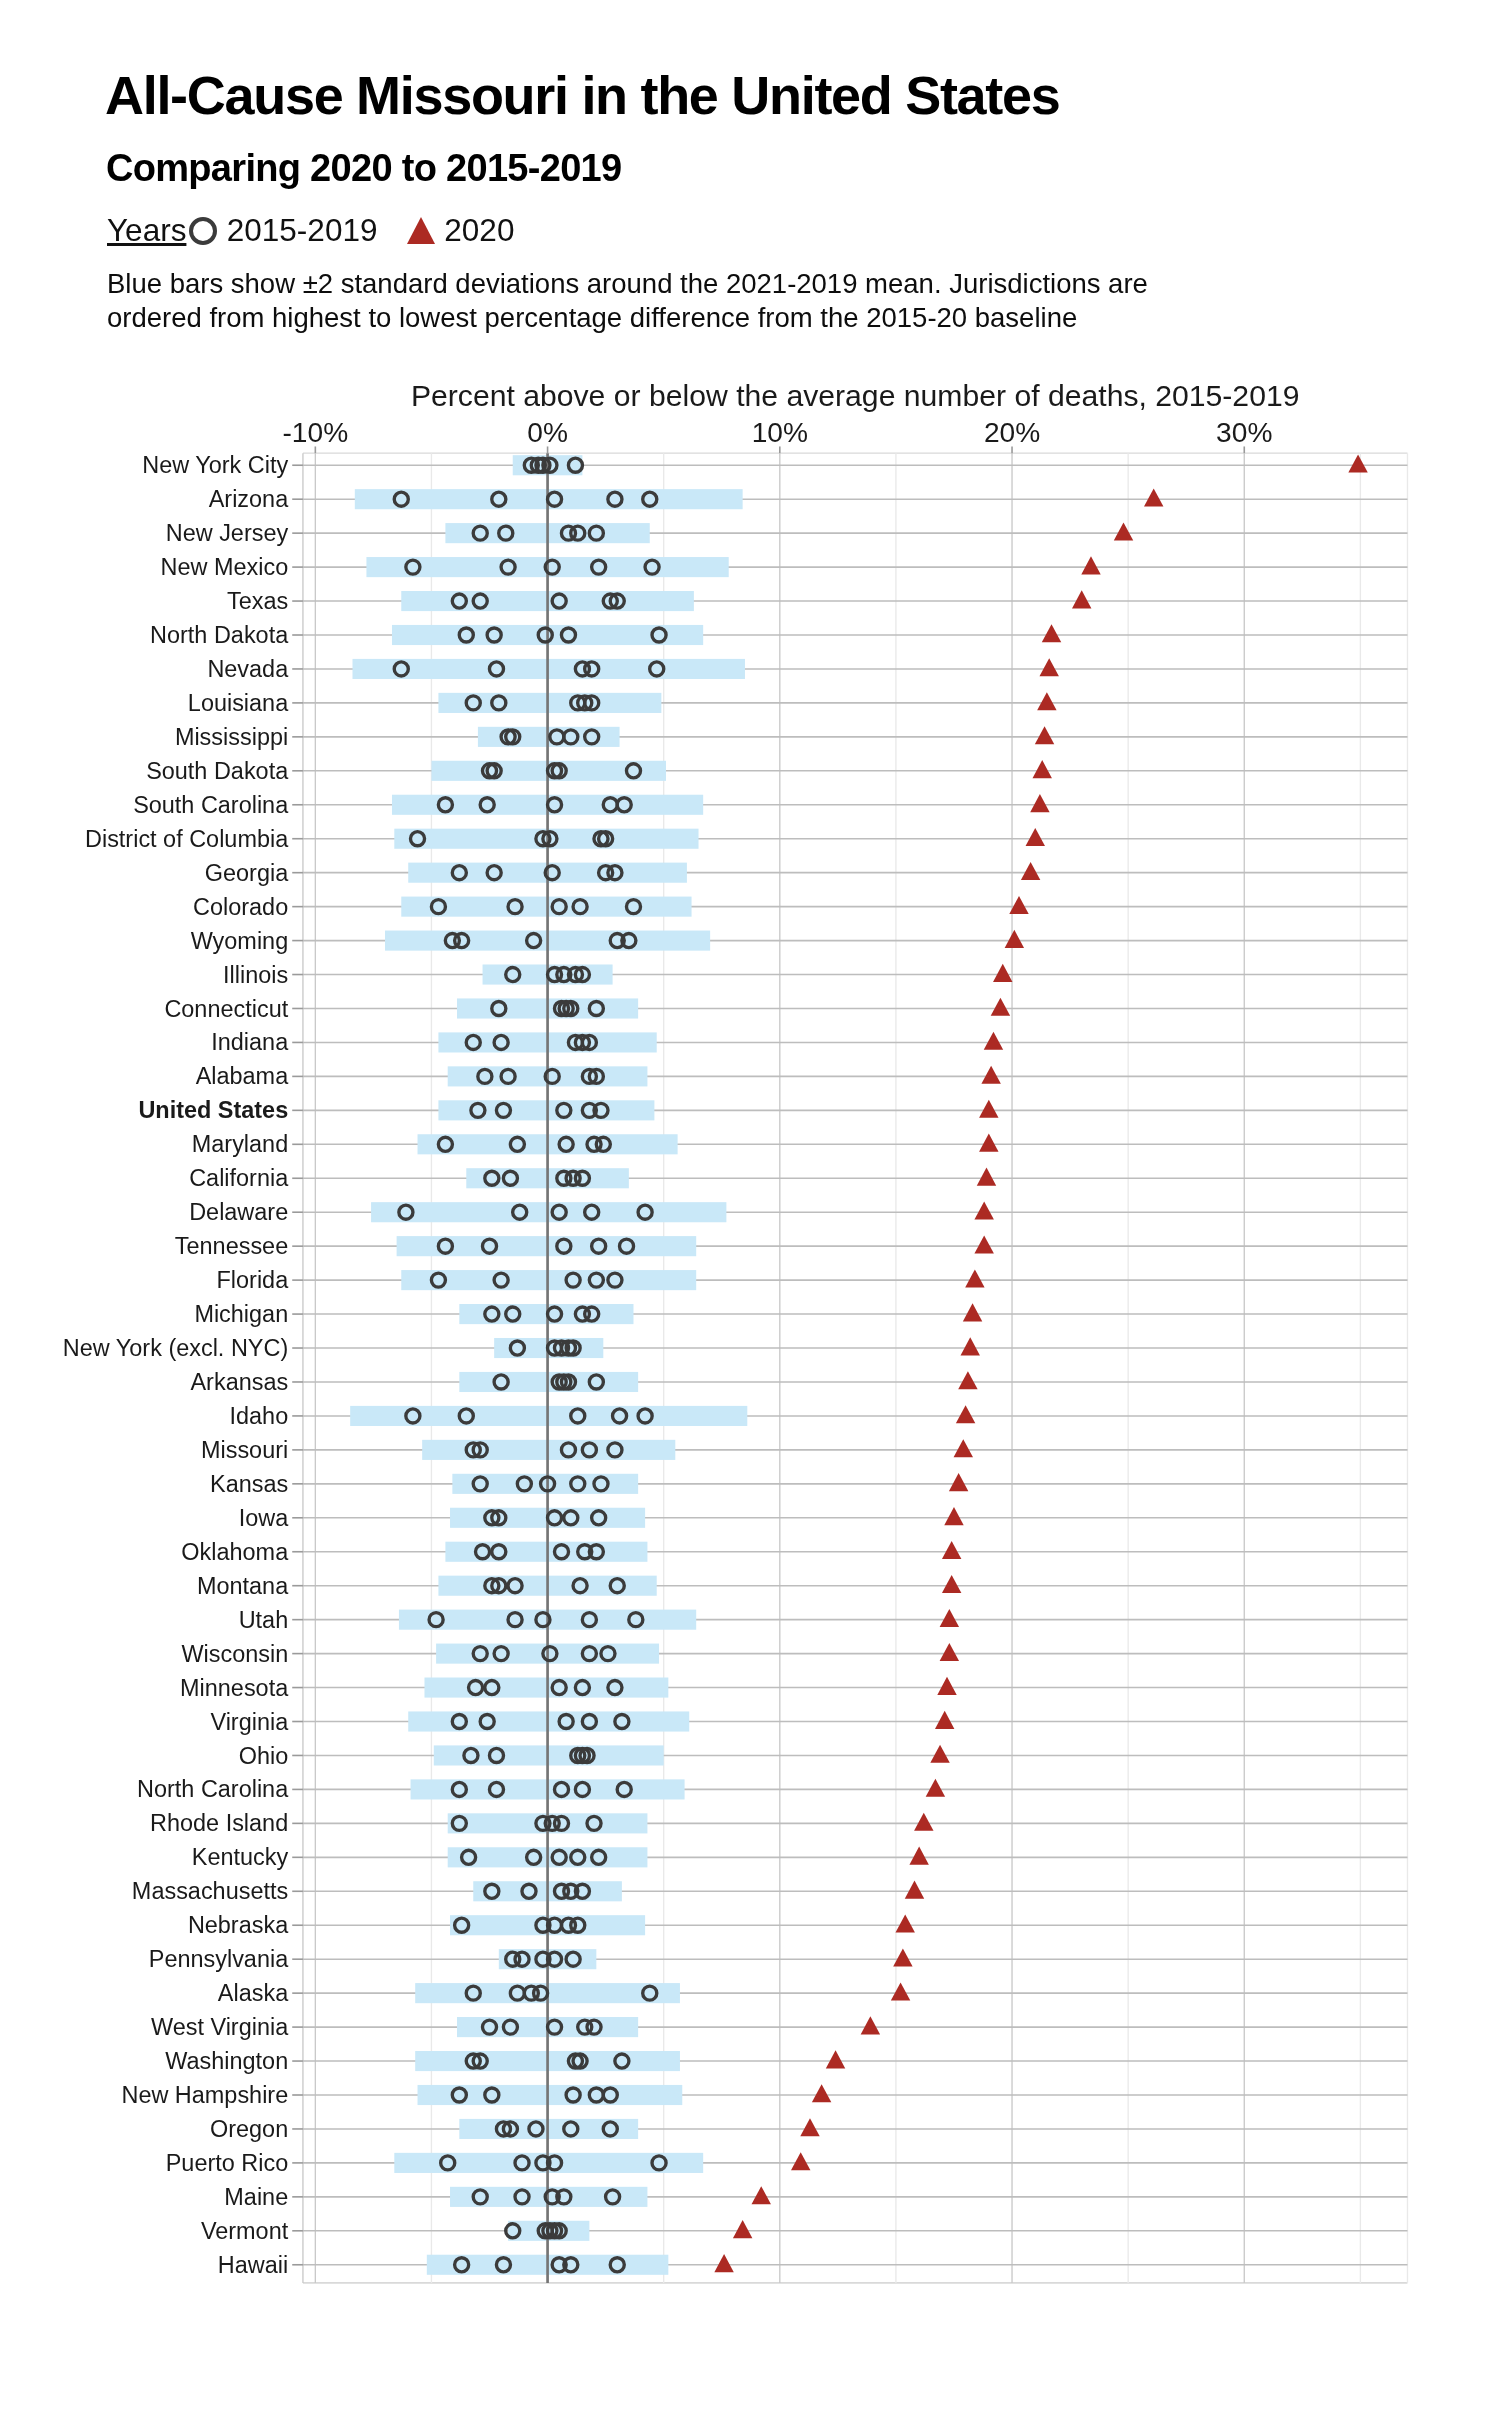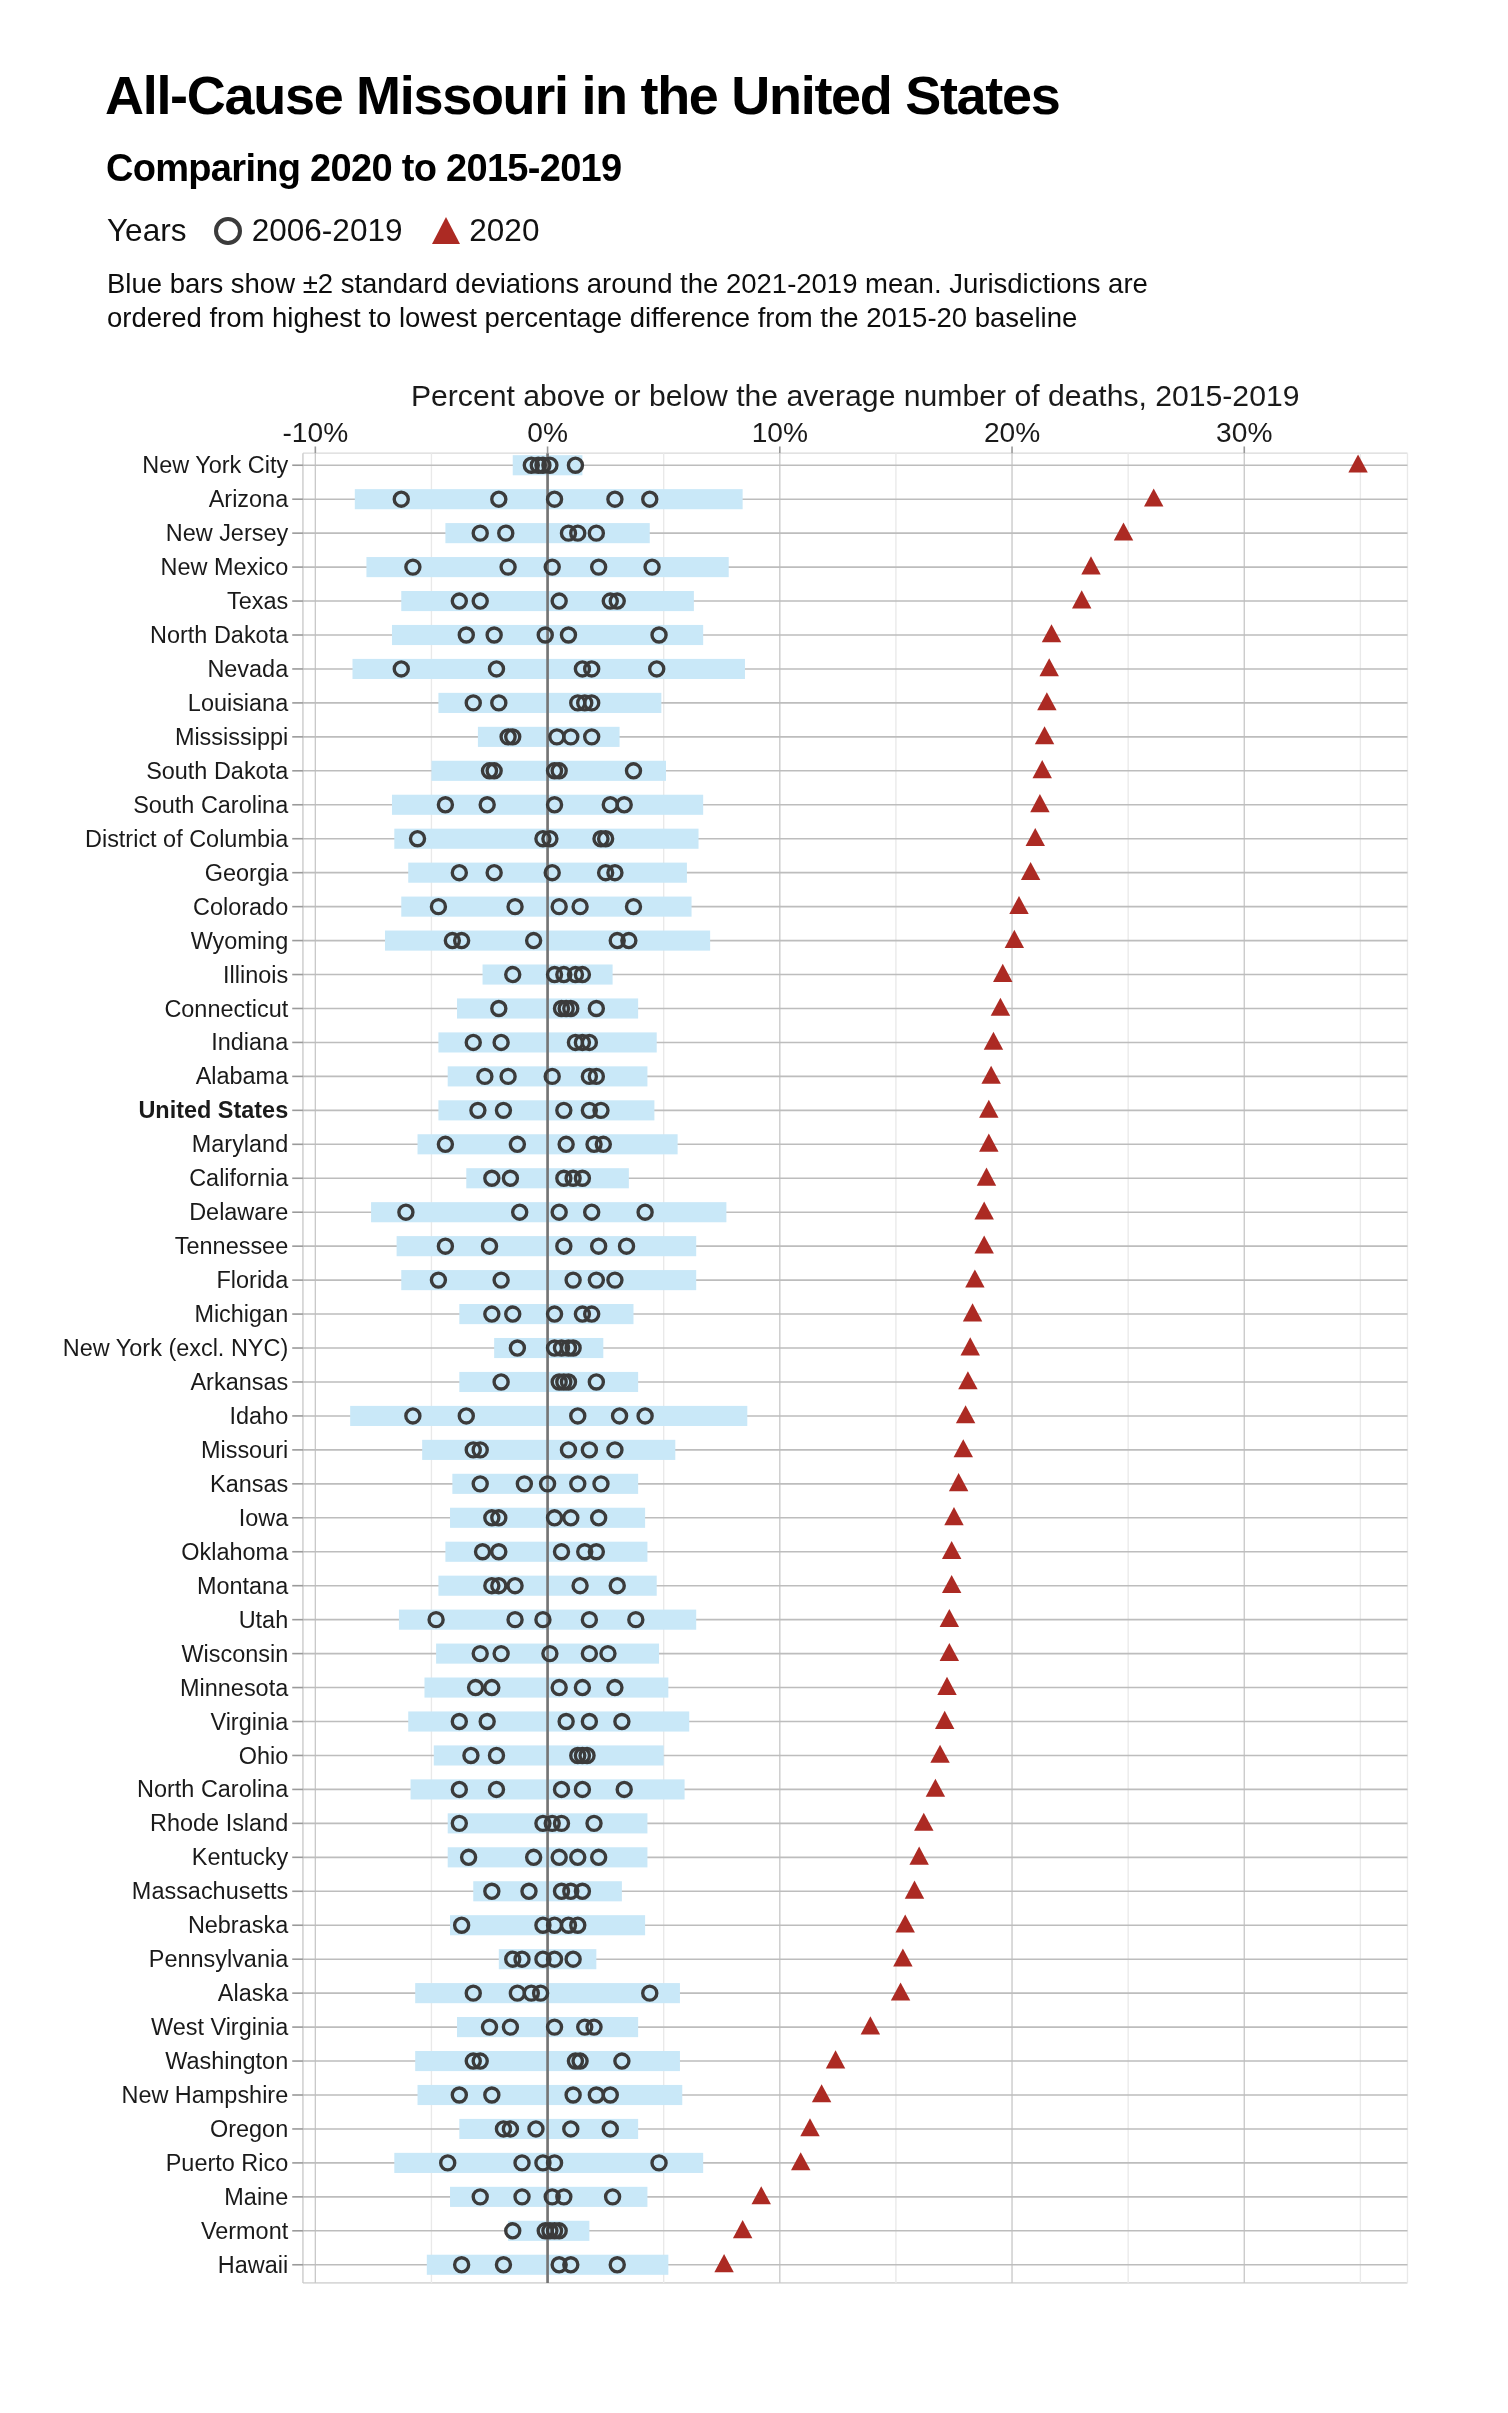--- a/index.html
+++ b/index.html
@@ -4,21 +4,21 @@
 <style>
   html,body{margin:0;padding:0;background:#ffffff;}
   body{
     width:1508px;height:2413px;position:relative;overflow:hidden;
     font-family:"Liberation Sans","DejaVu Sans",sans-serif;color:#111;
   }
   .abs{position:absolute;}
   #title{left:105px;top:64px;font-size:54px;font-weight:700;letter-spacing:-1.3px;color:#000;}
   #subtitle{left:106px;top:147px;font-size:38px;font-weight:700;letter-spacing:-0.7px;color:#000;}
   #legend{left:107px;top:212px;display:flex;align-items:center;font-size:31.5px;color:#111;}
-  #legend .lg-label{margin-right:28px;}
+  #legend .lg-label{margin-right:3px;text-decoration:underline;}
   .lg-circle{
     width:20px;height:20px;border:4.7px solid #3b3b3b;border-radius:50%;
     margin-right:9.4px;flex:0 0 auto;
   }
   .lg-tri{
     width:0;height:0;border-left:14.7px solid transparent;border-right:14.7px solid transparent;
     border-bottom:27px solid #ac2a23;margin:0 9.4px 0 29.5px;flex:0 0 auto;
   }
   #note{left:107px;top:267px;font-size:27.5px;line-height:34px;color:#0d0d0d;}
   #footer{right:90px;top:2318px;font-size:27px;line-height:34px;text-align:right;color:#0d0d0d;}
@@ -26,21 +26,21 @@
 </style>
 </head>
 <body>
 
 <div class="abs" id="title">All-Cause Missouri in the United States</div>
 <div class="abs" id="subtitle">Comparing 2020 to 2015-2019</div>
 
 <div class="abs" id="legend">
   <span class="lg-label">Years</span>
   <span class="lg-circle"></span>
-  <span>2006-2019</span>
+  <span>2015-2019</span>
   <span class="lg-tri"></span>
   <span>2020</span>
 </div>
 
 <div class="abs" id="note">
   <div>Blue bars show ±2 standard deviations around the 2021-2019 mean. Jurisdictions are</div>
   <div>ordered from highest to lowest percentage difference from the 2015-20 baseline</div>
 </div>
 
 <svg id="chart" class="abs" style="left:0;top:0" width="1508" height="2413" viewBox="0 0 2250 3600">

